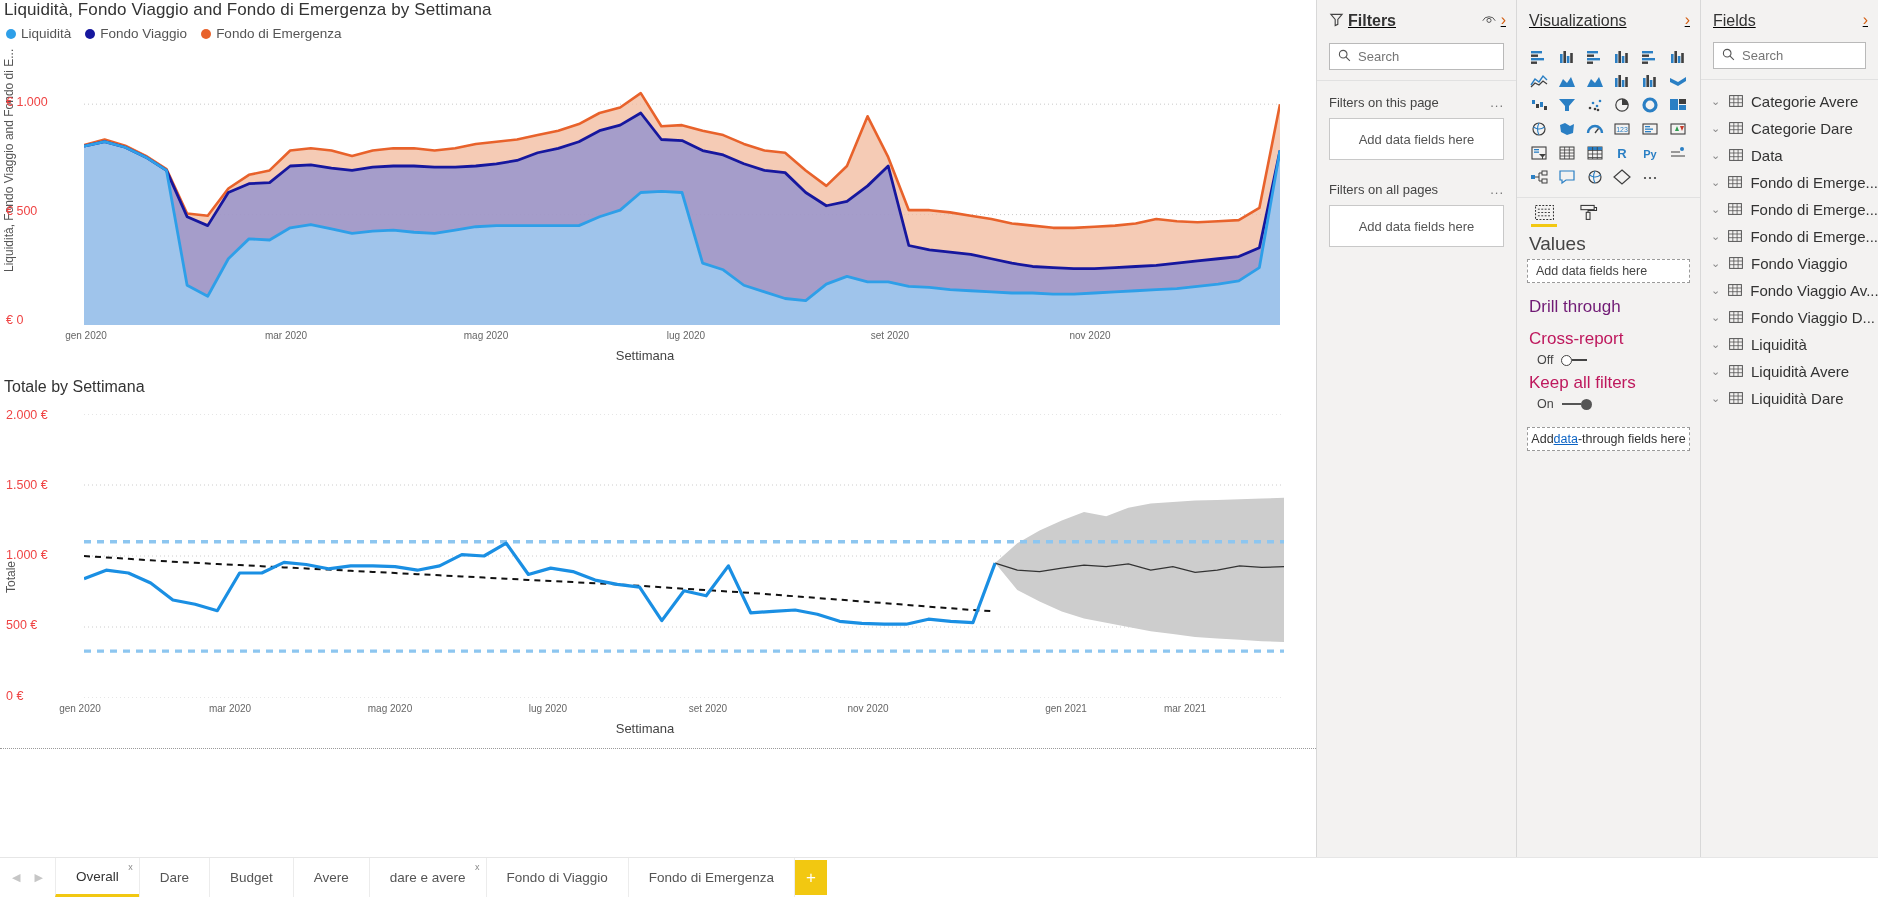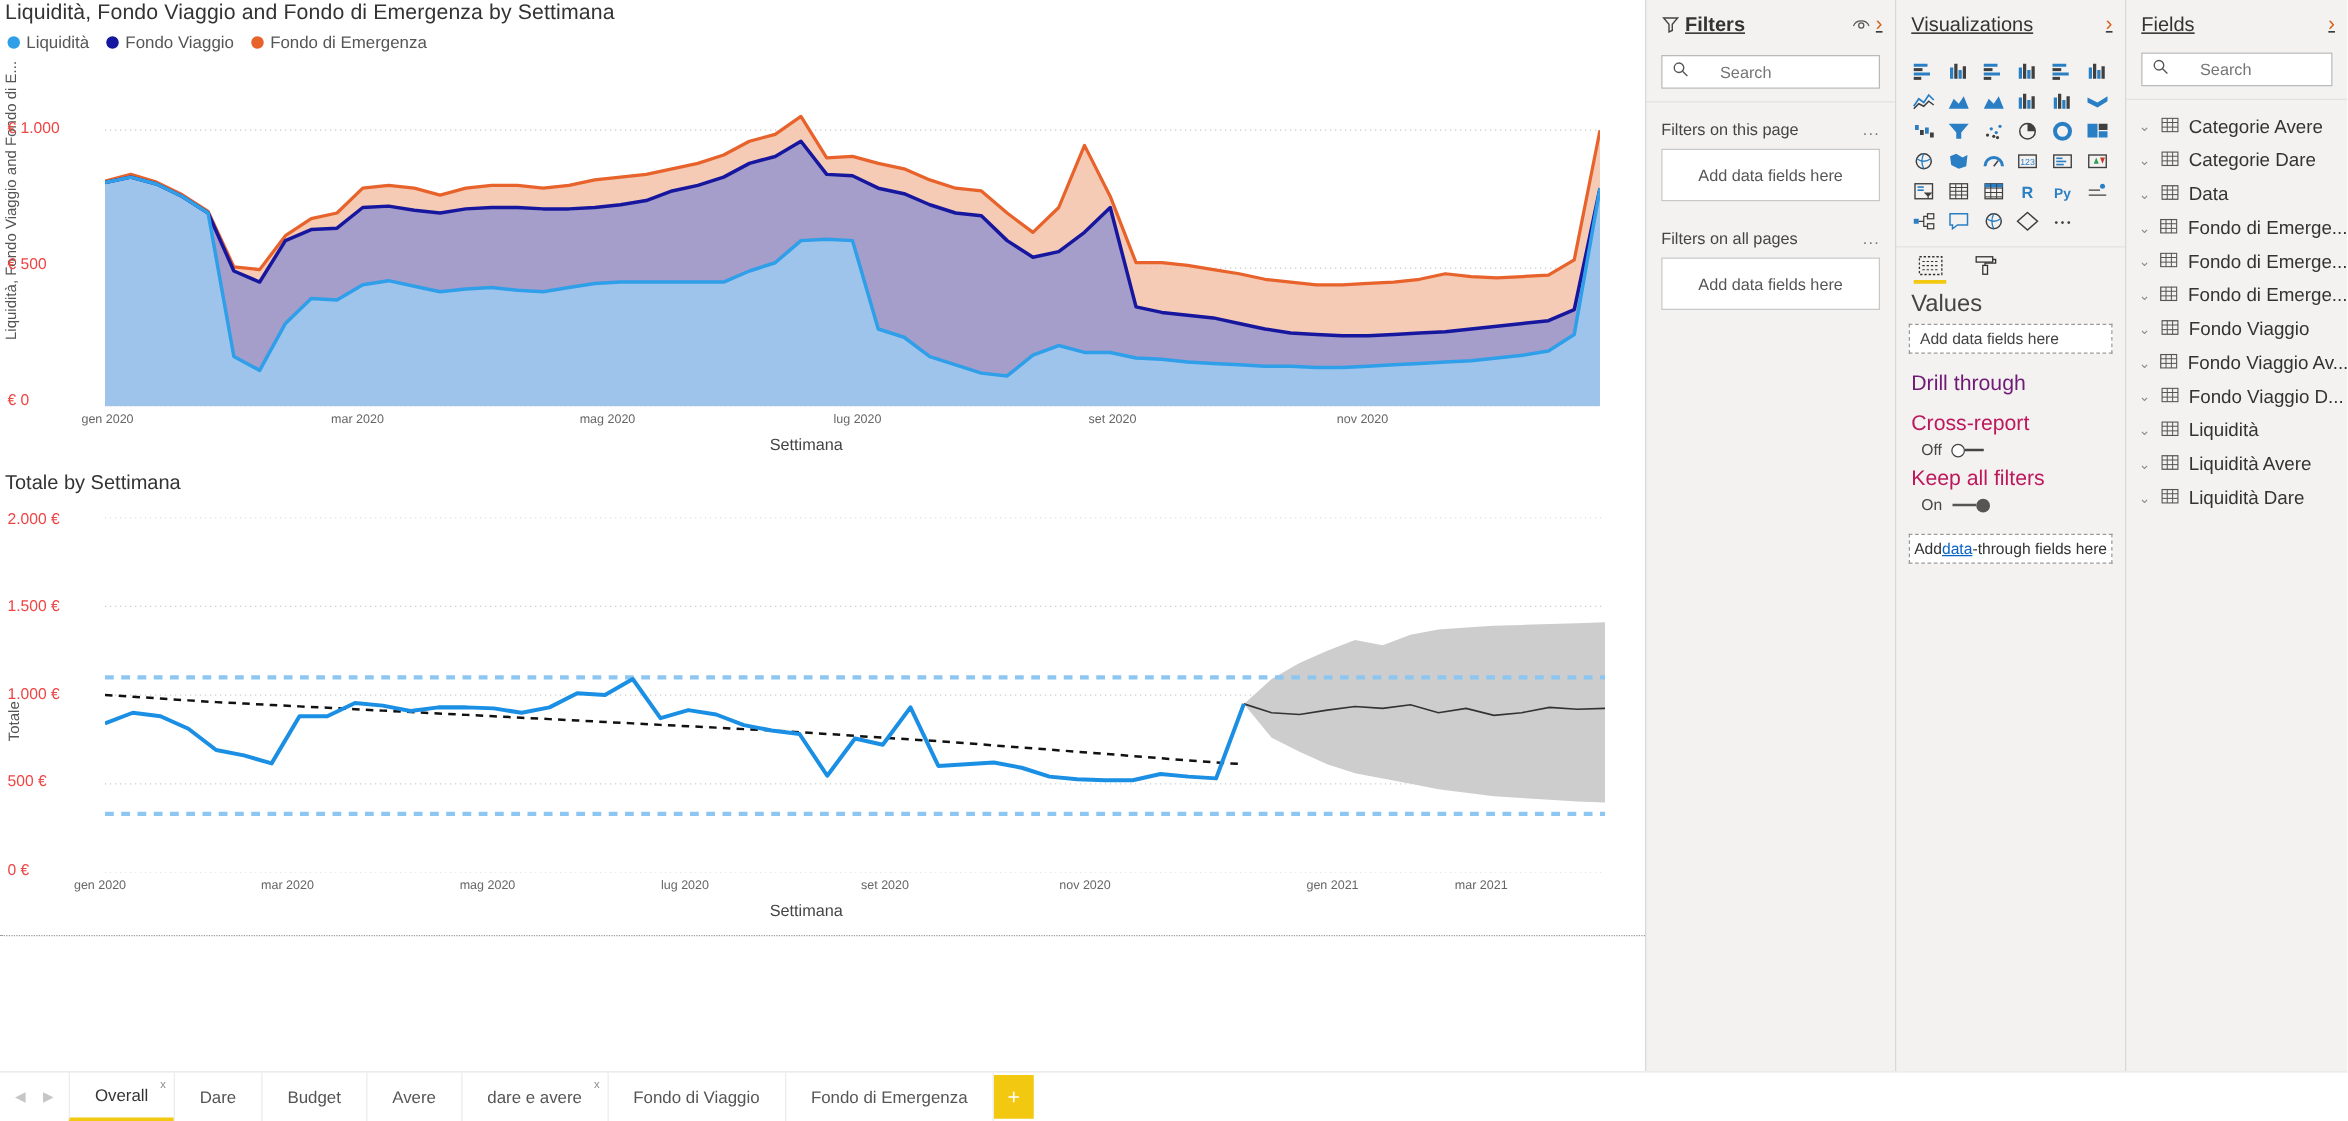--- a/index.html
+++ b/index.html
@@ -74,21 +74,21 @@
   .pane-header {
     display: flex; align-items: flex-start; padding: 12px 10px 8px 12px; gap: 4px; text-decoration: underline;
   }
   .pane-title { font-size: 16px; color: #333; font-weight: 600; }
   .pane-title-plain { font-size: 16px; color: #333; font-weight: 400; }
   .pane-hdr-spacer { flex: 1; }
   .icon-btn { cursor: pointer; display: flex; align-items: center; }
   .chev { color: #d45f13; font-size: 16px; line-height: 1; }
   .search-box {
     margin: 4px 12px 10px 12px; height: 27px; background: #fff;
-    border: 1px solid #b9b9b9; display: flex; align-items: center; gap: 25px;
+    border: 1px solid #b9b9b9; display: flex; align-items: center; gap: 7px;
     padding: 0 8px;
   }
   .search-box input {
     border: none; outline: none; font-size: 13px; color: #444;
     font-family: "Liberation Sans", sans-serif; background: transparent; width: 100%;
   }
   .filters-body { border-top: 1px solid #e1e1e1; padding: 14px 12px 0 12px; }
   .filter-group-head {
     display: flex; align-items: center; font-size: 13px; color: #444;
     margin-bottom: 8px;

